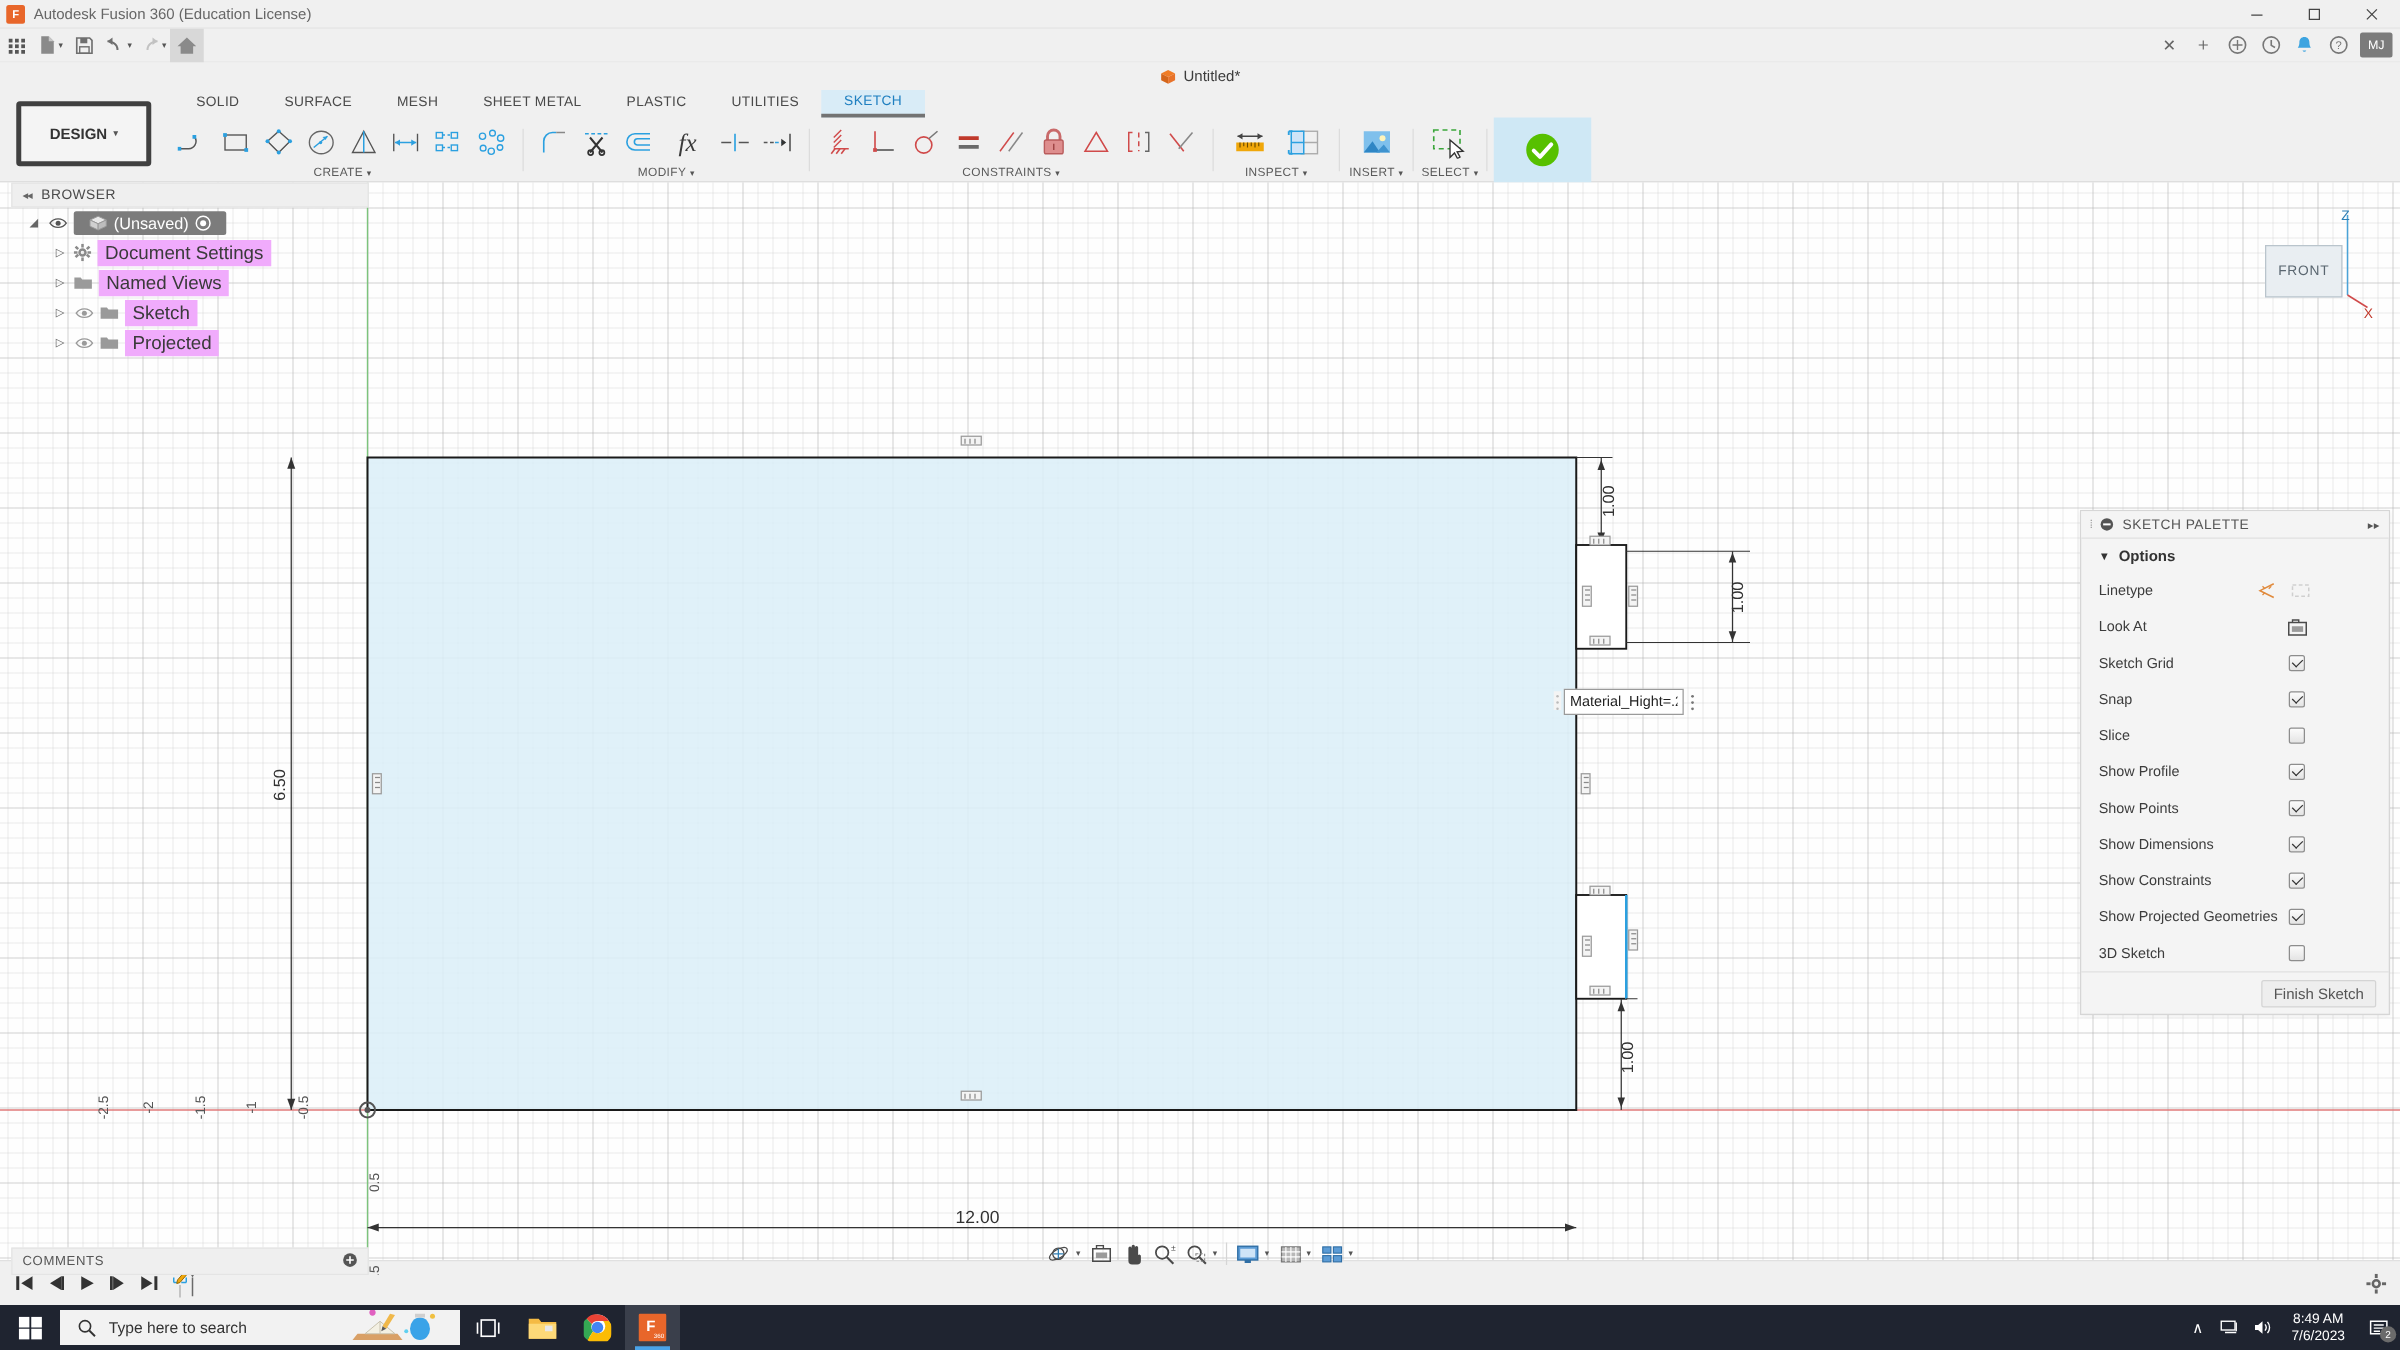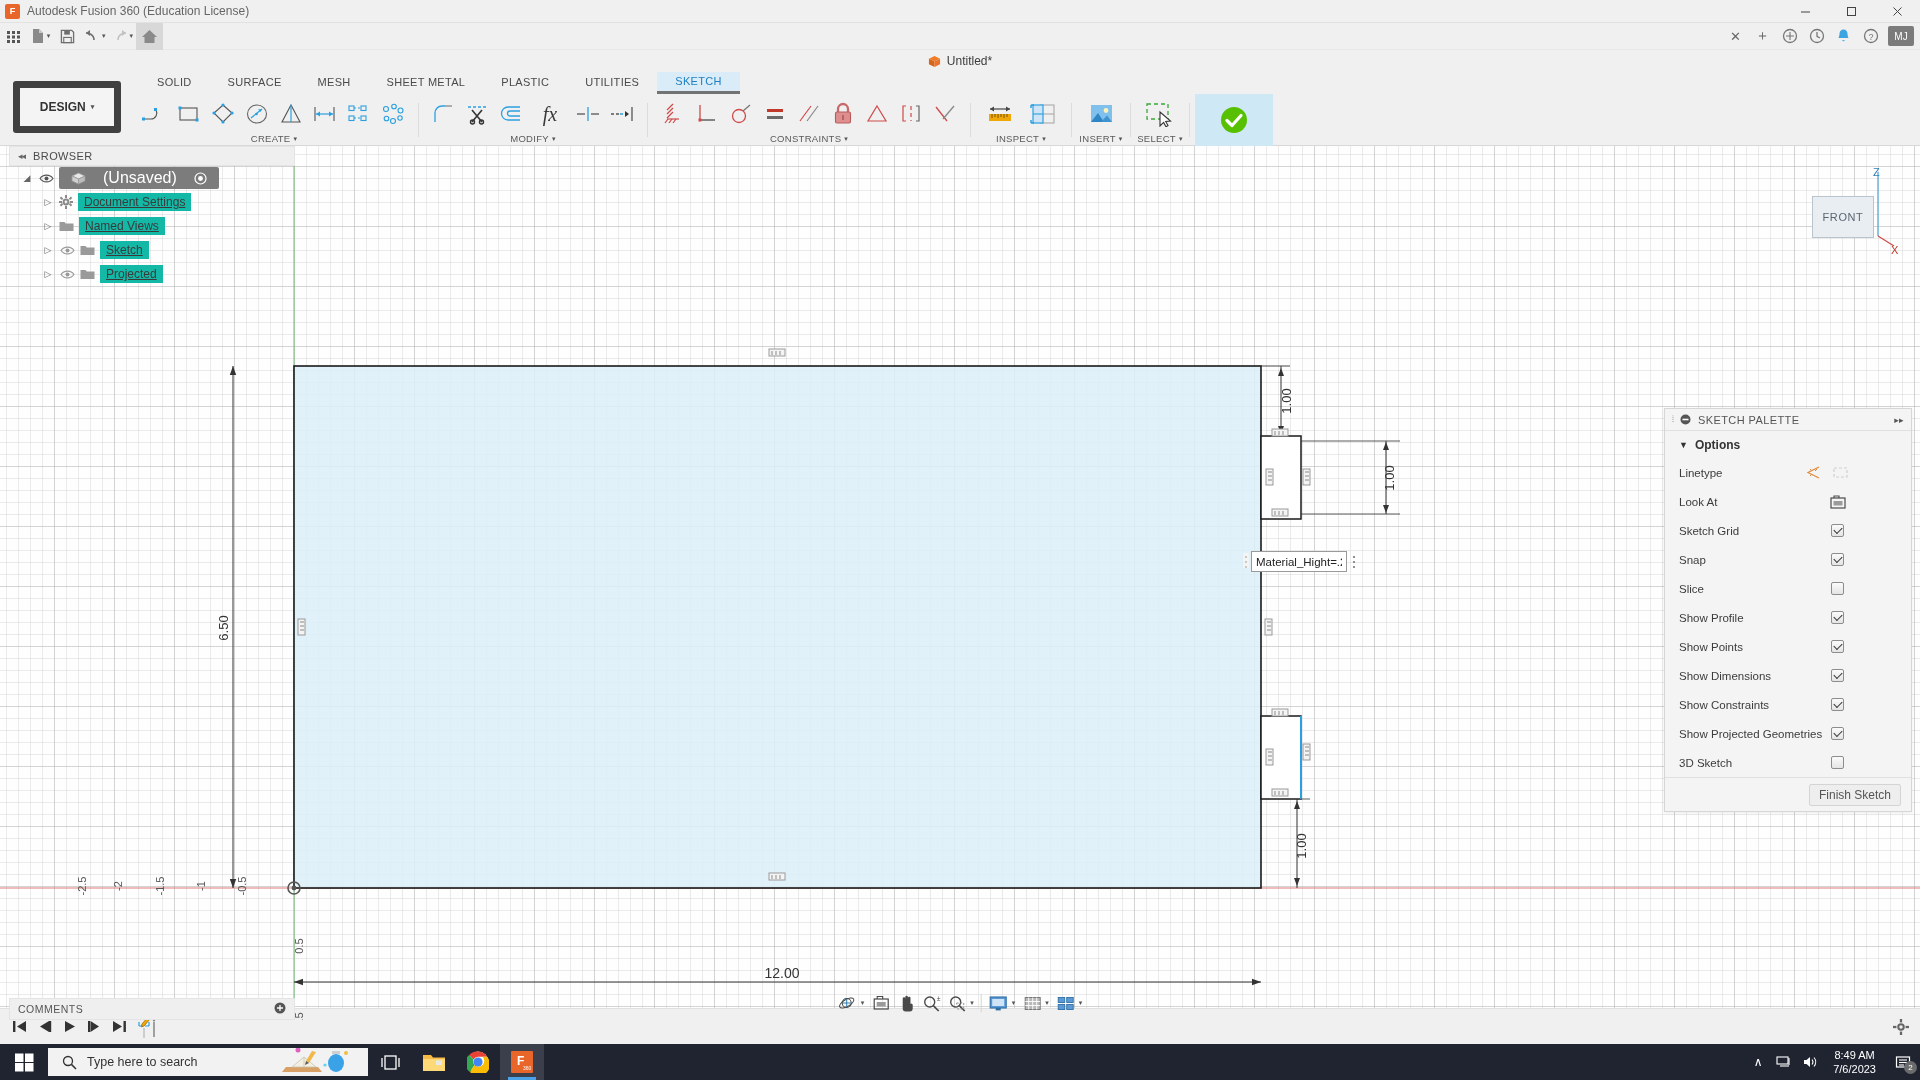--- a/index.html
+++ b/index.html
@@ -54,21 +54,21 @@
   #doc-tab { display:flex; align-items:center; gap:6px; font-size:12px; color:#3c3c3c; }
   .cube-ico { width:13px;height:13px; display:inline-block; }
 
   
   #ribbon {
     height:74px; background:#f0f0f0; display:flex; position:relative;
     border-bottom:1px solid #d8d8d8;
   }
   #design-switch {
     width:108px; height:52px; margin:9px 10px 0 13px;
-    border:7px solid #404040; border-radius:3px; background:#f4f4f4;
+    border:4px solid #404040; border-radius:3px; background:#f4f4f4;
     display:flex; align-items:center; justify-content:center;
     font-size:12px; color:#333; font-weight:600; cursor:pointer;
   }
   #tabs-and-tools { flex:1; position:relative; }
   #ribbon-tabs {
     display:flex; height:22px; align-items:flex-end; padding-left:8px; gap:0;
   }
   .rtab {
     padding:2px 18px 4px 18px; font-size:11px; color:#4a4a4a; cursor:pointer;
     letter-spacing:.3px; height:22px; display:flex;align-items:center;
@@ -116,23 +116,23 @@
   #browser-head {
     height:20px; background:#efefef; display:flex; align-items:center;
     padding-left:8px; gap:8px; border:1px solid #e4e4e4;
   }
   #browser-head .lbl { font-size:11px; letter-spacing:.4px; color:#4a4a4a; }
   .tree-row { display:flex; align-items:center; height:24px; gap:5px; padding-left:12px; }
   .tree-row .arrow { width:12px; text-align:center; font-size:9px; color:#666; cursor:pointer;}
   .eye { width:16px; display:flex;align-items:center;justify-content:center;cursor:pointer; }
   .node-pill {
     background:#7c7c7c; color:#fff; padding:2px 12px; border-radius:2px;
-    display:flex; align-items:center; gap:17px; font-size:16px;
-  }
-  .node-text { background:#14b8a6; padding:2px 6px; font-size:12px; color:#3a3a3a;text-decoration:underline;}
+    display:flex; align-items:center; gap:5px; font-size:13px;
+  }
+  .node-text { background:#f0abfc; padding:2px 6px; font-size:15px; color:#3a3a3a;}
   .ind { padding-left:33px; }
   #comments-bar {
     position:absolute; left:9px; bottom:0px; width:286px; height:22px;
     background:#efefef; border:1px solid #e4e4e4;
     display:flex; align-items:center; padding:0 8px; justify-content:space-between;
     font-size:10.5px; letter-spacing:.5px; color:#555; z-index:20;
   }
 
   
   #palette {

